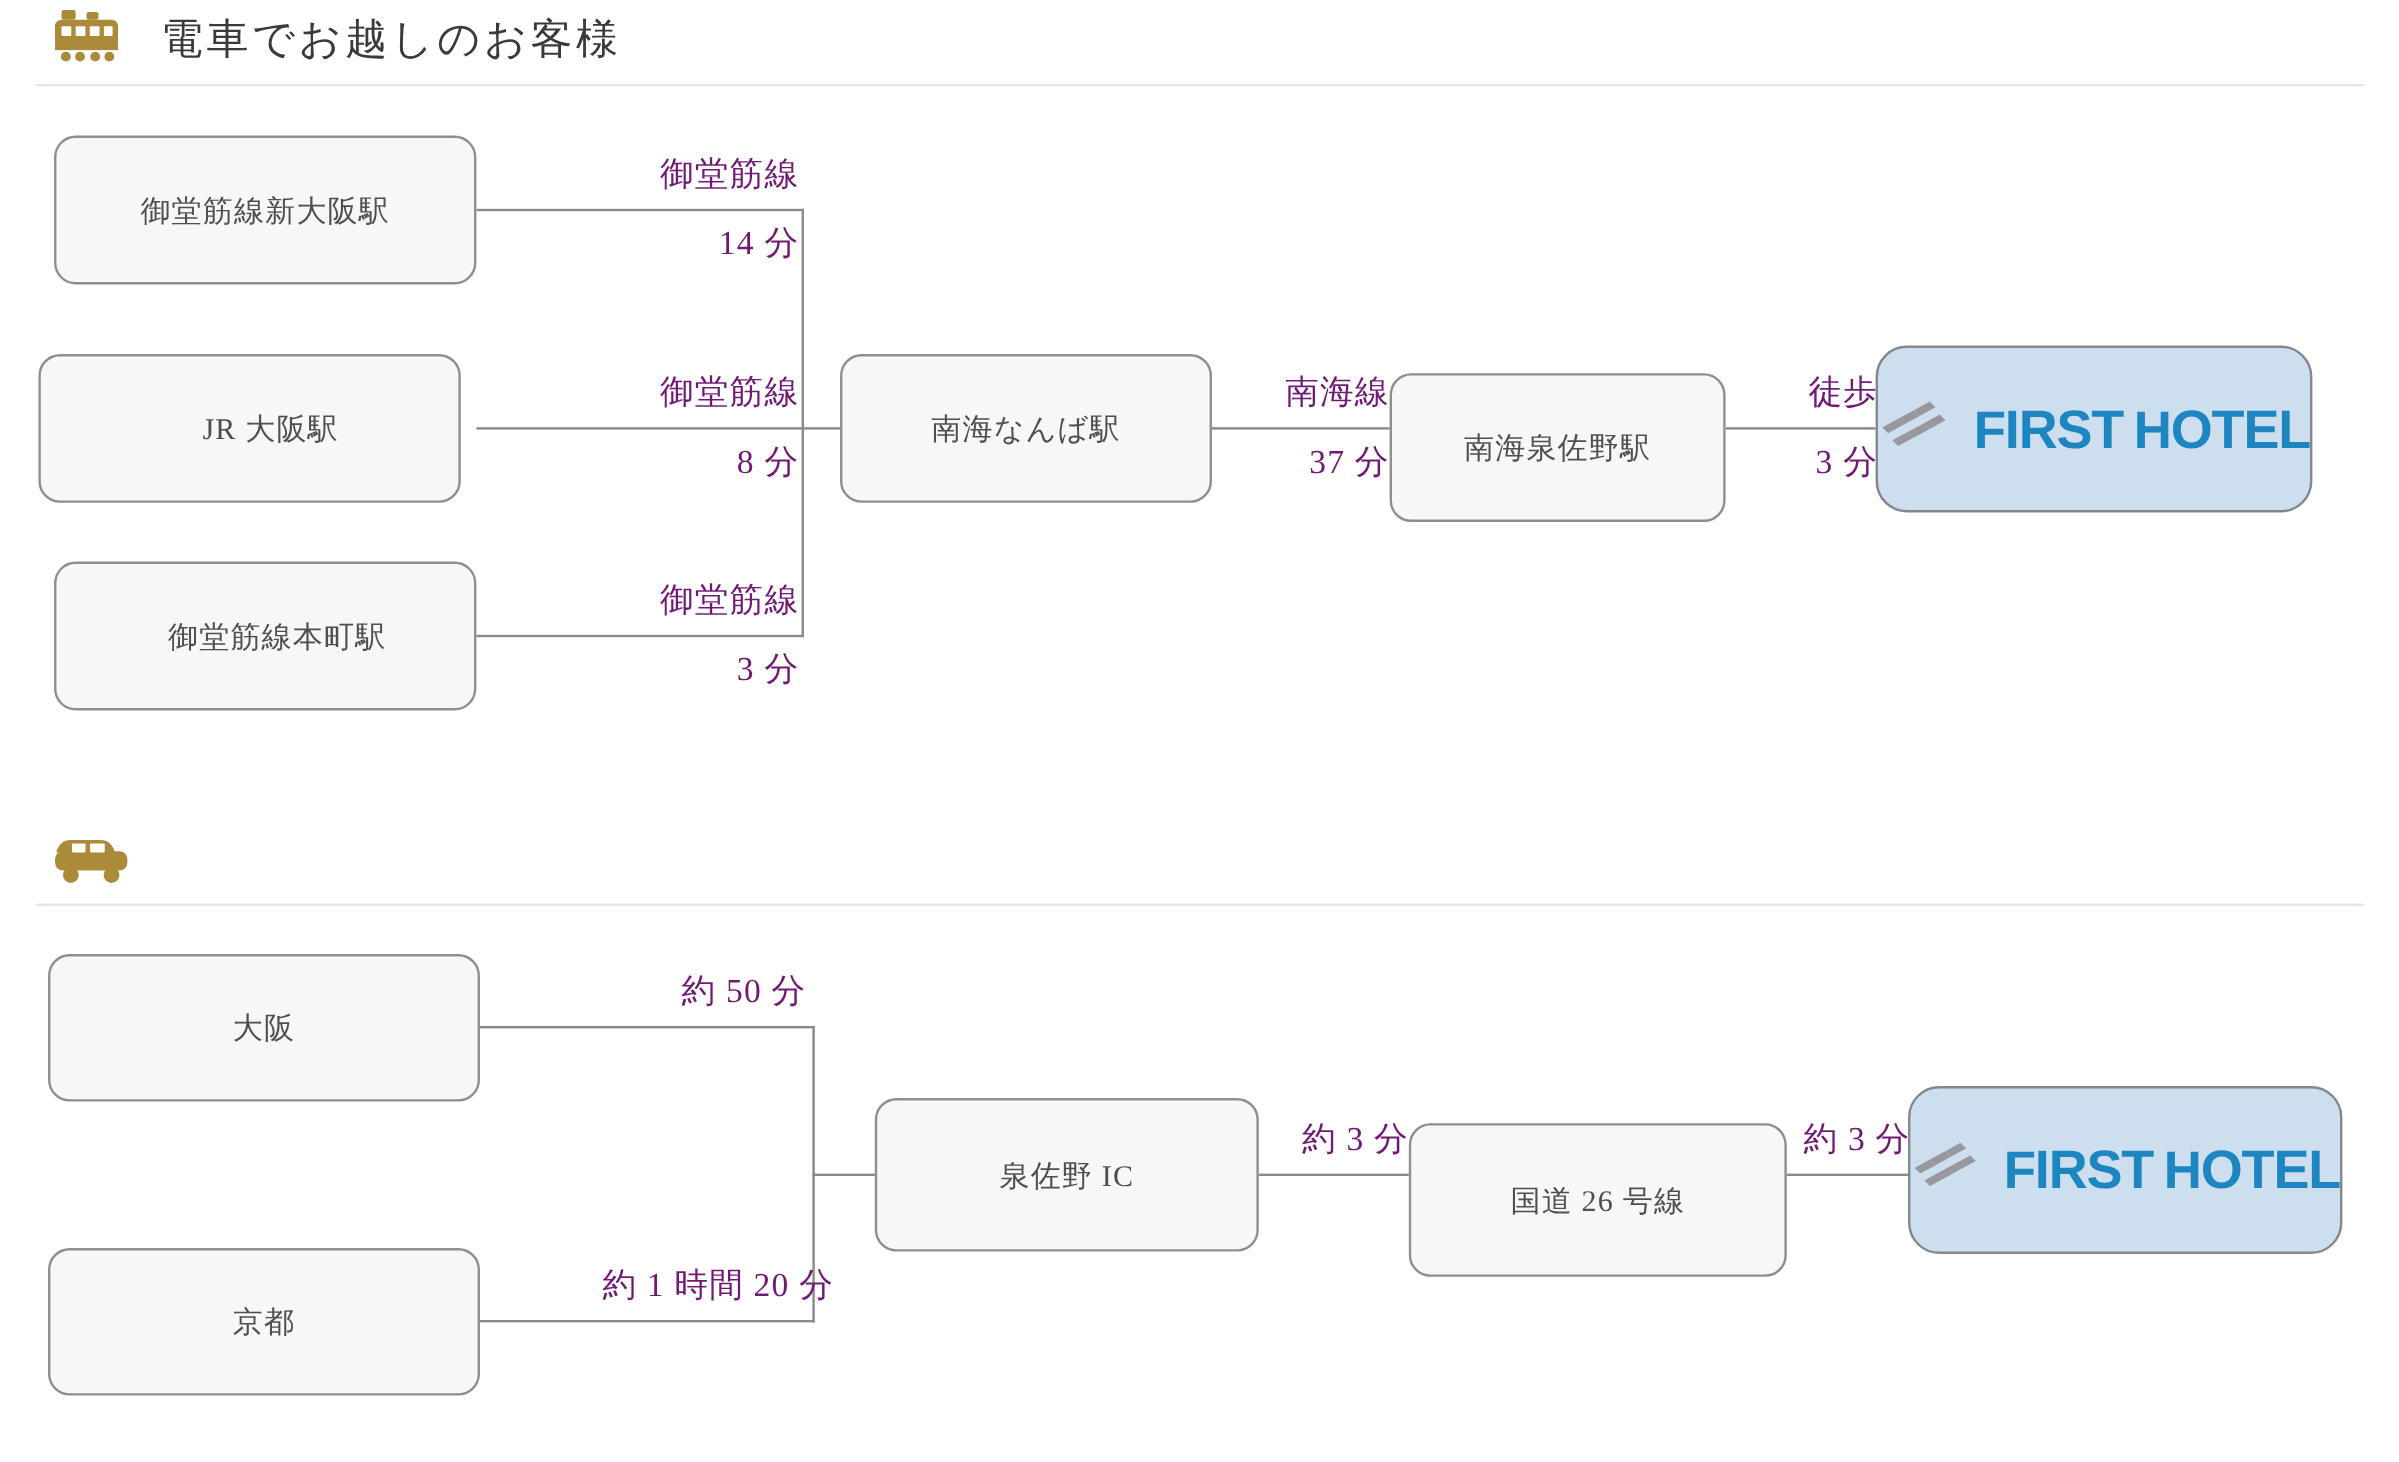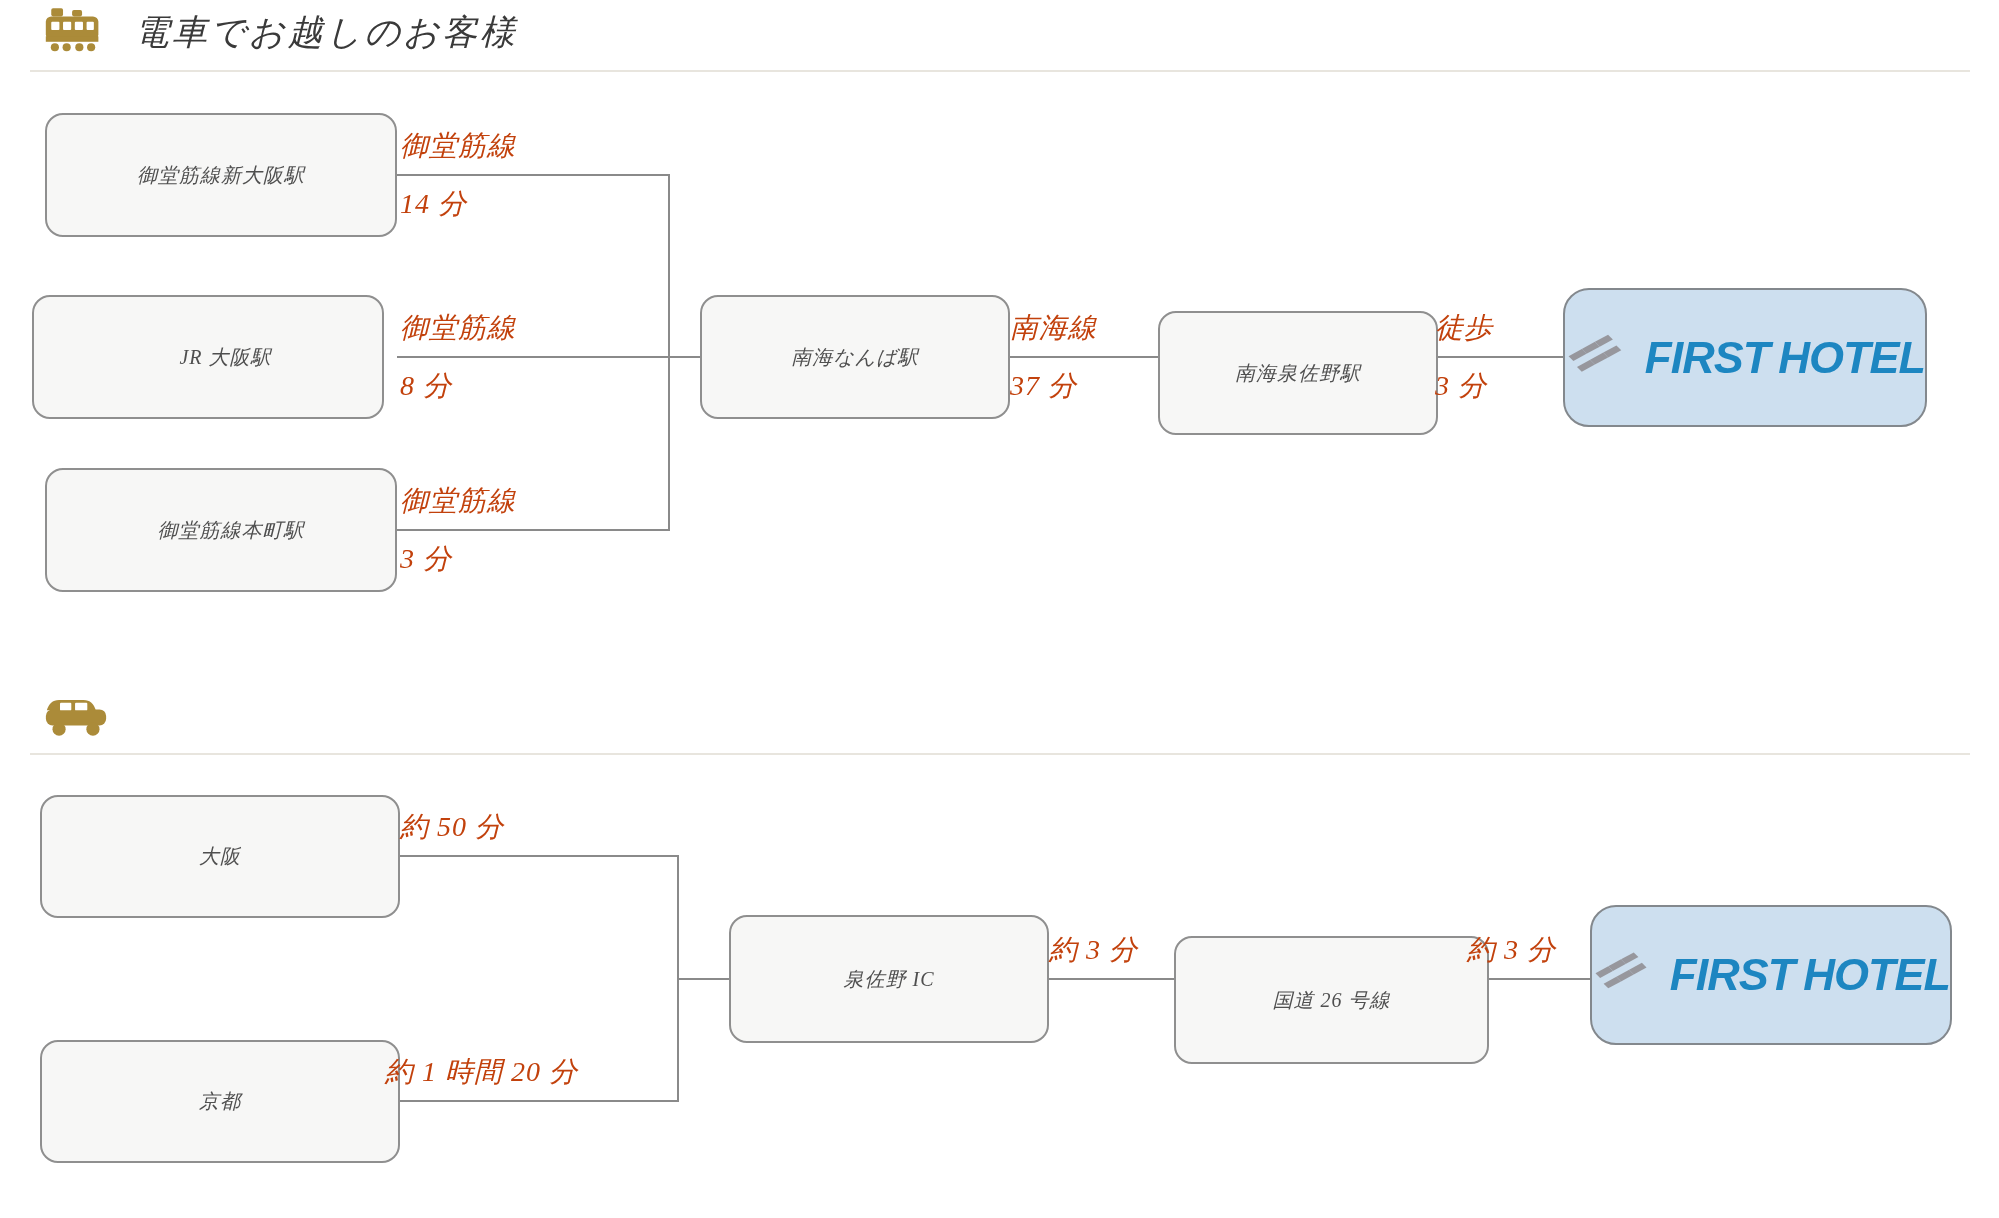--- a/index.html
+++ b/index.html
@@ -1,31 +1,31 @@
 <!DOCTYPE html>
 <html><head>
 <meta charset="utf-8">
 <style>
   html,body{margin:0;padding:0;background:#ffffff;}
   .canvas{
     position:relative;width:1999px;height:1218px;background:#ffffff;
-    font-family:"Liberation Serif","DejaVu Serif",serif;color:#4a4a4a;overflow:hidden;font-style:italic;
+    font-family:"Liberation Serif","DejaVu Serif",serif;color:#4a4a4a;overflow:hidden;
   }
   .section-title{position:absolute;font-size:35px;color:#3a3a3a;letter-spacing:3px;white-space:nowrap;}
   .rule{position:absolute;height:2px;background:#e8e5de;}
   .icon{position:absolute;}
   .node{
     position:absolute;background:#f7f7f6;border:2px solid #8f8f8f;border-radius:18px;
     display:flex;align-items:center;justify-content:center;
-    font-size:20px;color:#4f4f4f;letter-spacing:1px;white-space:nowrap;box-sizing:border-box;
+    font-size:25px;color:#4f4f4f;letter-spacing:1px;white-space:nowrap;box-sizing:border-box;
   }
   .hline{position:absolute;height:2px;background:#8a8a8a;}
   .vline{position:absolute;width:2px;background:#8a8a8a;}
   .lbl{
-    position:absolute;text-align:left;font-size:28px;color:#c2410c;
+    position:absolute;text-align:right;font-size:28px;color:#701a75;
     height:40px;line-height:40px;letter-spacing:1px;white-space:nowrap;
   }
   .hotel{
     position:absolute;background:#cddfef;border:2px solid #83888d;border-radius:26px;
     display:flex;align-items:center;justify-content:center;gap:14px;box-sizing:border-box;
   }
   .logo-text{display:flex;align-items:baseline;color:#1d86c1;font-family:"Liberation Sans",sans-serif;font-weight:bold;}
   .logo-text .lg{font-size:44px;letter-spacing:-1px;}
   .logo-text .sm{font-size:45px;letter-spacing:-1px;}
   .logo-text .sp{display:inline-block;width:9px;}

